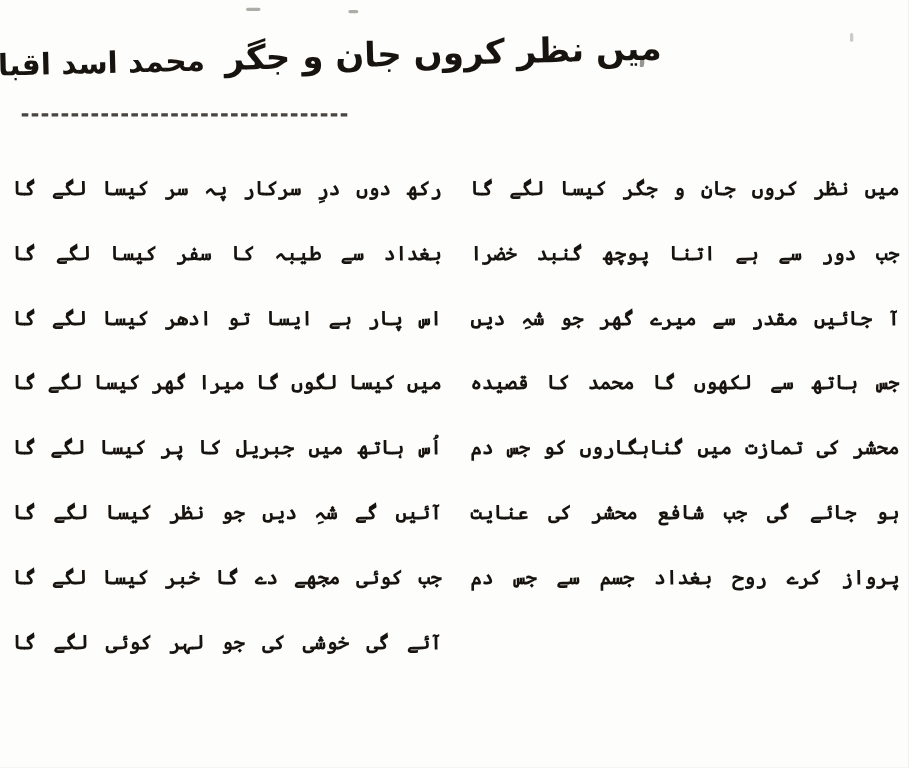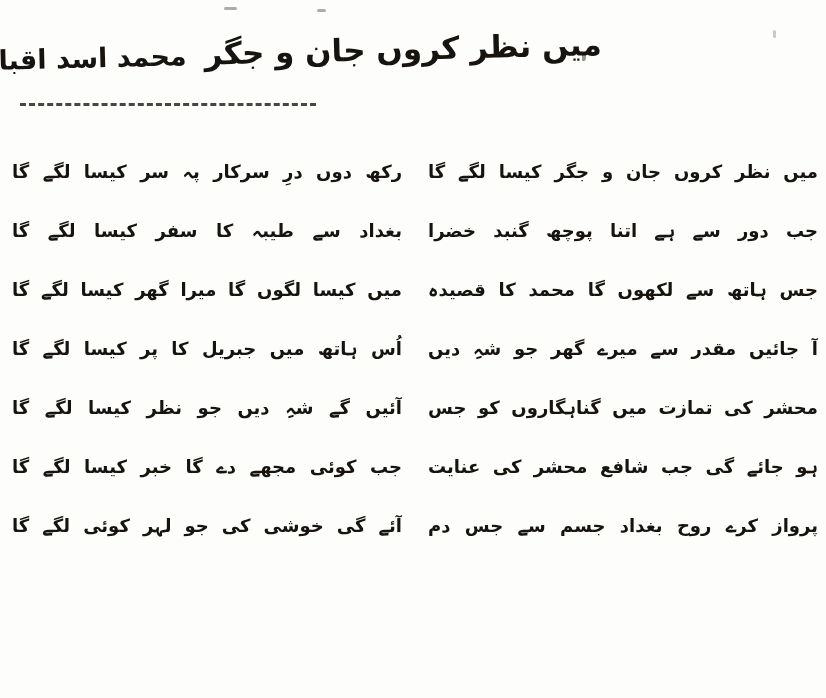--- a/index.html
+++ b/index.html
@@ -69,20 +69,21 @@
     top: 142px;
     right: 8px;
     left: 12px;
     display: flex;
     direction: rtl;          
     gap: 26px;
   }
   .col {
     flex: 1 1 0;
     min-width: 0;
+    font-family: Liberation Serif, serif;
   }
   .misra {
     direction: rtl;
     unicode-bidi: plaintext;
     font-size: 18px;
     font-weight: 600;
     line-height: 59px;
     height: 59px;
     overflow: hidden;
     text-align: justify;
@@ -106,30 +107,31 @@
     <span class="poem-title">میں نظر کروں جان و جگر</span>
     <span class="author-name">محمد اسد اقبال(امٹیا)</span>
   </div>
   <div class="author-underline"></div>
 
   <div class="poem-body">
 
     <div class="col">
       <div class="misra">میں نظر کروں جان و جگر کیسا لگے گا</div>
       <div class="misra">جب دور سے ہے اتنا پوچھ گنبد خضرا</div>
+      <div class="misra">آ جائیں مقدر سے میرے گھر جو شہِ دیں</div>
       <div class="misra">جس ہاتھ سے لکھوں گا محمد کا قصیدہ</div>
-      <div class="misra">آ جائیں مقدر سے میرے گھر جو شہِ دیں</div>
       <div class="misra">محشر کی تمازت میں گناہگاروں کو جس دم</div>
       <div class="misra">ہو جائے گی جب شافع محشر کی عنایت</div>
       <div class="misra">پرواز کرے روح بغداد جسم سے جس دم</div>
     </div>
 
     <div class="col">
       <div class="misra">رکھ دوں درِ سرکار پہ سر کیسا لگے گا</div>
       <div class="misra">بغداد سے طیبہ کا سفر کیسا لگے گا</div>
+      <div class="misra">اس پار ہے ایسا تو ادھر کیسا لگے گا</div>
       <div class="misra">میں کیسا لگوں گا میرا گھر کیسا لگے گا</div>
       <div class="misra">اُس ہاتھ میں جبریل کا پر کیسا لگے گا</div>
       <div class="misra">آئیں گے شہِ دیں جو نظر کیسا لگے گا</div>
       <div class="misra">جب کوئی مجھے دے گا خبر کیسا لگے گا</div>
       <div class="misra">آئے گی خوشی کی جو لہر کوئی لگے گا</div>
     </div>
 
   </div>
 </div>
 

